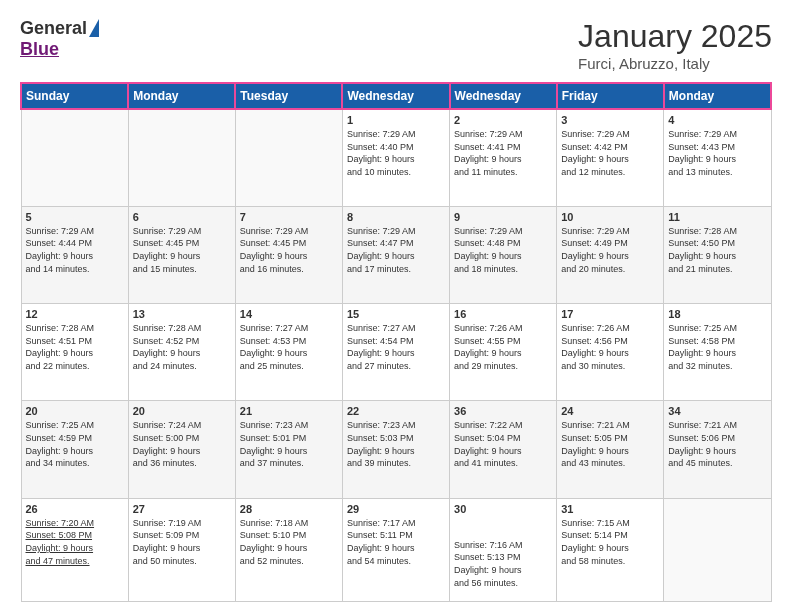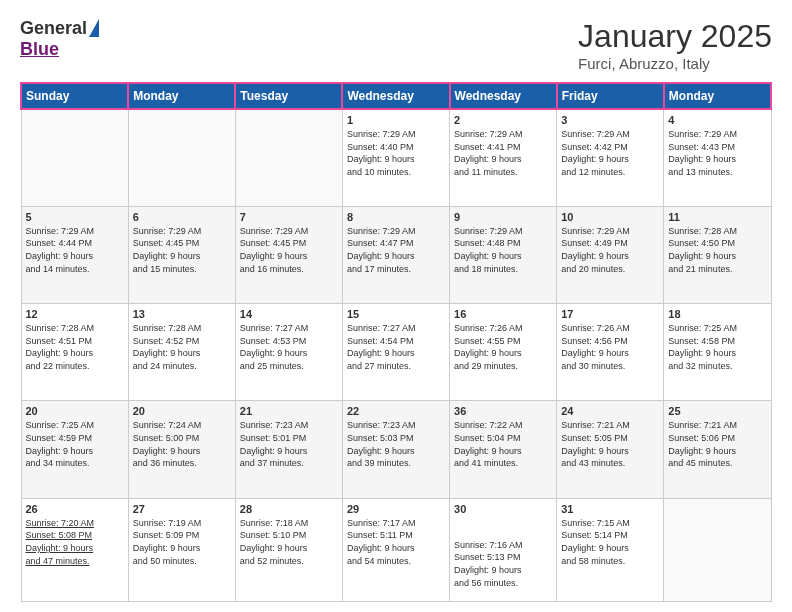--- a/index.html
+++ b/index.html
@@ -310,21 +310,21 @@
 and 41 minutes.</div>
           </td>
           <td>
             <span class="day-number">24</span>
             <div class="day-info" style="white-space: pre-line;">Sunrise: 7:21 AM
 Sunset: 5:05 PM
 Daylight: 9 hours
 and 43 minutes.</div>
           </td>
           <td>
-            <span class="day-number">25</span>
+            <span class="day-number">34</span>
             <div class="day-info" style="white-space: pre-line;">Sunrise: 7:21 AM
 Sunset: 5:06 PM
 Daylight: 9 hours
 and 45 minutes.</div>
           </td>
         </tr>
         <tr>
           <td>
             <span class="day-number">26</span>
             <div class="day-info" style="white-space: pre-line; text-decoration: underline;">Sunrise: 7:20 AM

